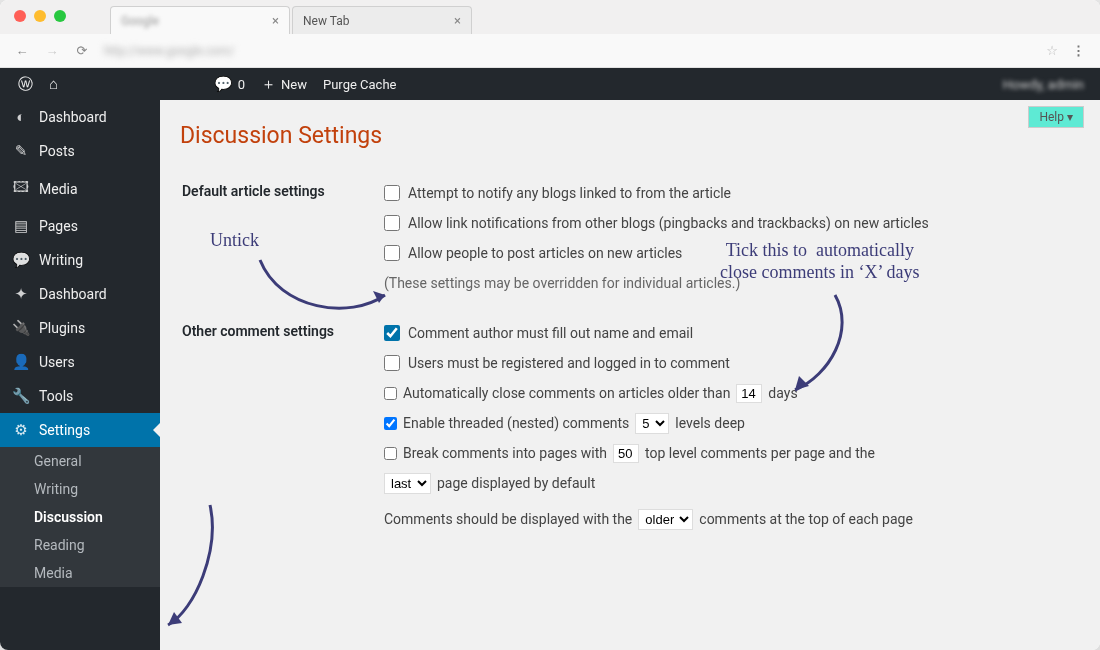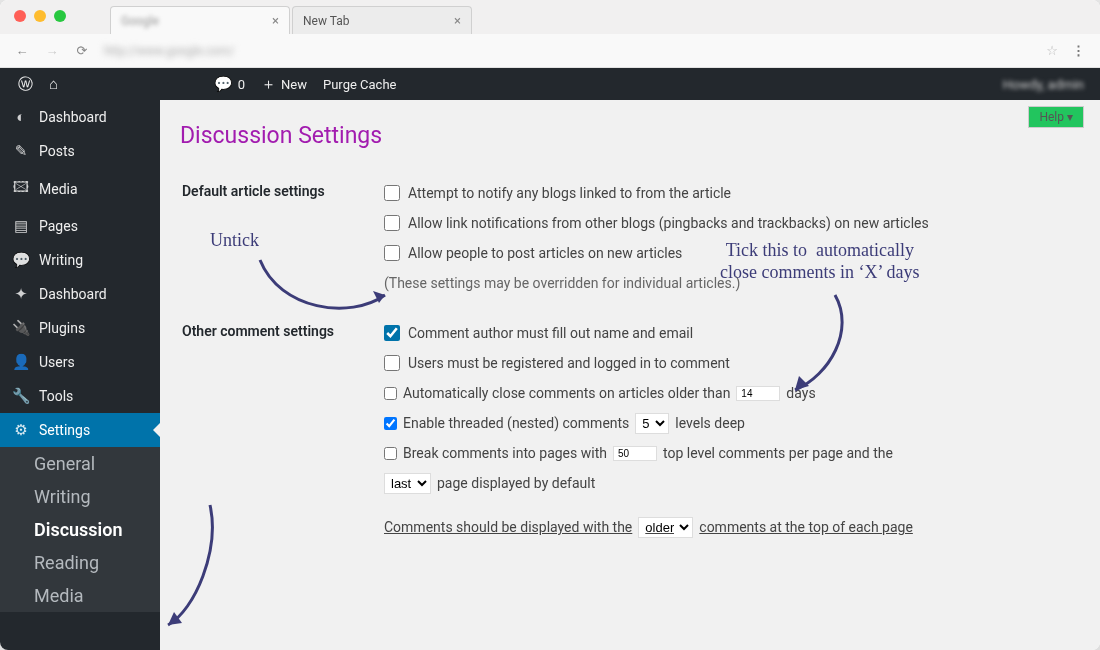--- a/index.html
+++ b/index.html
@@ -27,33 +27,33 @@
   .wp-bar .howdy{ filter:blur(2px); color:#ccc; padding-right:6px;}
   .autop-ico{ width:13px; height:13px; border:2px solid #7ad03a; border-radius:50%; display:inline-block;}
   
   .wp-body { flex:1; display:flex; min-height:0; position:relative;}
   .sidebar { width:160px; background:#23282d; color:#eee; font-size:14px; overflow:hidden;}
   .menu-item { display:flex; align-items:center; gap:9px; padding:8px 12px; color:#eee; cursor:pointer;}
   .menu-item.active{ background:#0073aa; color:#fff; position:relative;}
   .menu-item.active::after{ content:""; position:absolute; right:-0px; top:50%; transform:translateY(-50%); border:7px solid transparent; border-right-color:#f1f1f1;}
   .menu-ico{ width:18px; text-align:center; opacity:.85; font-size:15px;}
   .submenu{ background:#32373c; }
-  .sub-item{ padding:6px 12px 6px 34px; color:#b4b9be; font-size:18px; cursor:pointer;}
+  .sub-item{ padding:6px 12px 6px 34px; color:#b4b9be; font-size:14px; cursor:pointer;}
   .sub-item.current{ color:#fff; font-weight:600;}
   .content { flex:1; background:#f1f1f1; padding:12px 20px 20px 20px; overflow:auto; position:relative;}
-  .help-btn{ position:absolute; right:16px; top:6px; background:#22c55e; border:1px solid #ccc; padding:3px 10px; font-size:12px; color:#555; cursor:pointer;}
-  h1.page-title{ font-size:23px; font-weight:400; color:#a21caf; padding:10px 0 18px 0;}
+  .help-btn{ position:absolute; right:16px; top:6px; background:#5eead4; border:1px solid #ccc; padding:3px 10px; font-size:12px; color:#555; cursor:pointer;}
+  h1.page-title{ font-size:23px; font-weight:400; color:#c2410c; padding:10px 0 18px 0;}
   table.form-table{ width:100%; }
   table.form-table th{ width:200px; text-align:left; vertical-align:top; font-weight:600; color:#23282d; padding:14px 10px 14px 0; font-size:14px;}
   table.form-table td{ padding:10px 0; font-size:14px; color:#444; line-height:2;}
   .chk{ display:flex; align-items:center; gap:8px; margin-bottom:2px;}
   .chk input{ width:16px; height:16px; accent-color:#0073aa;}
   .note{ color:#666;}
   .inline-row{ display:flex; align-items:center; gap:6px; flex-wrap:wrap; margin-bottom:2px;}
-  input.num{ width:44px; padding:1px 4px; border:1px solid #ddd; text-align:left; font-size:10px;}
+  input.num{ width:26px; padding:1px 4px; border:1px solid #ddd; text-align:left; font-size:13px;}
   select.sel{ border:1px solid #ddd; padding:1px 2px; font-size:13px; background:#fff;}
   
   .ann{ position:absolute; color:#3c3c78; font-family:"Comic Sans MS","Bradley Hand","Segoe Script",cursive; font-size:18px; pointer-events:none; line-height:1.2;}
   svg.arrow{ position:absolute; pointer-events:none;}
 </style>
 </head>
 <body>
 
 <div class="frame">
 
@@ -213,21 +213,21 @@
               <input type="checkbox" style="">
               <span>Break comments into pages with</span>
               <input class="num" value="50" style="">
               <span>top level comments per page and the</span>
             </div>
             <div class="inline-row" style="margin-left:0px;">
               <select class="sel"><option>last</option></select>
               <span>page displayed by default</span>
             </div>
 
-            <div class="inline-row" style="margin-top:16px;text-decoration:underline;">
+            <div class="inline-row" style="margin-top:8px;">
               <span>Comments should be displayed with the</span>
               <select class="sel"><option>older</option></select>
               <span>comments at the top of each page</span>
             </div>
           </td>
         </tr>
       </tbody>
         </table>
 
       <div class="ann" style="left:50px; top:130px;">Untick</div>

